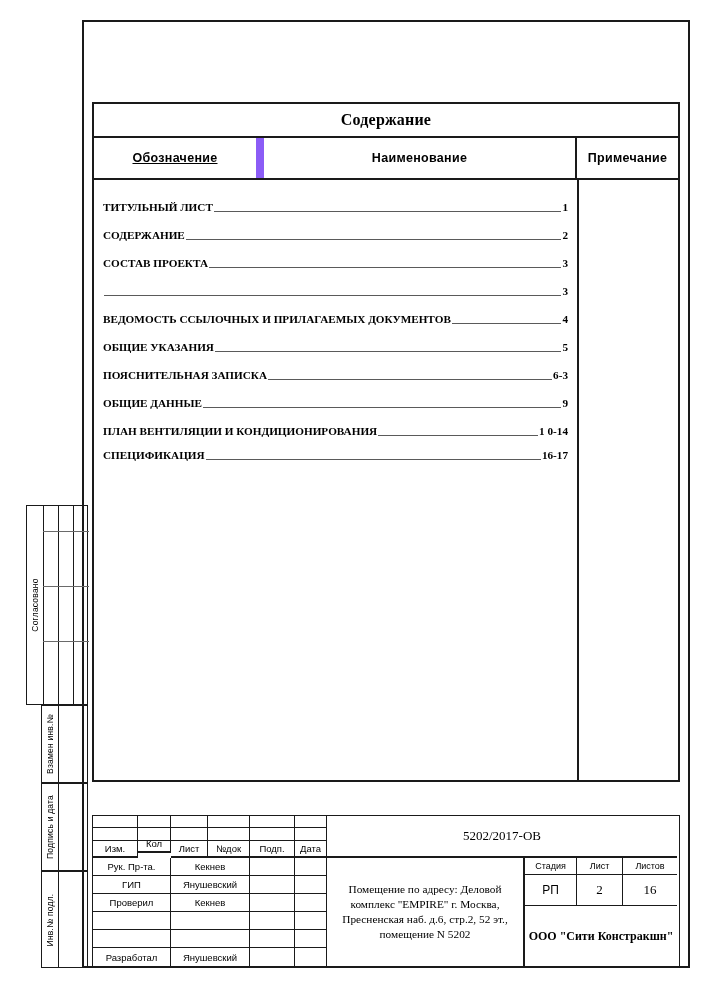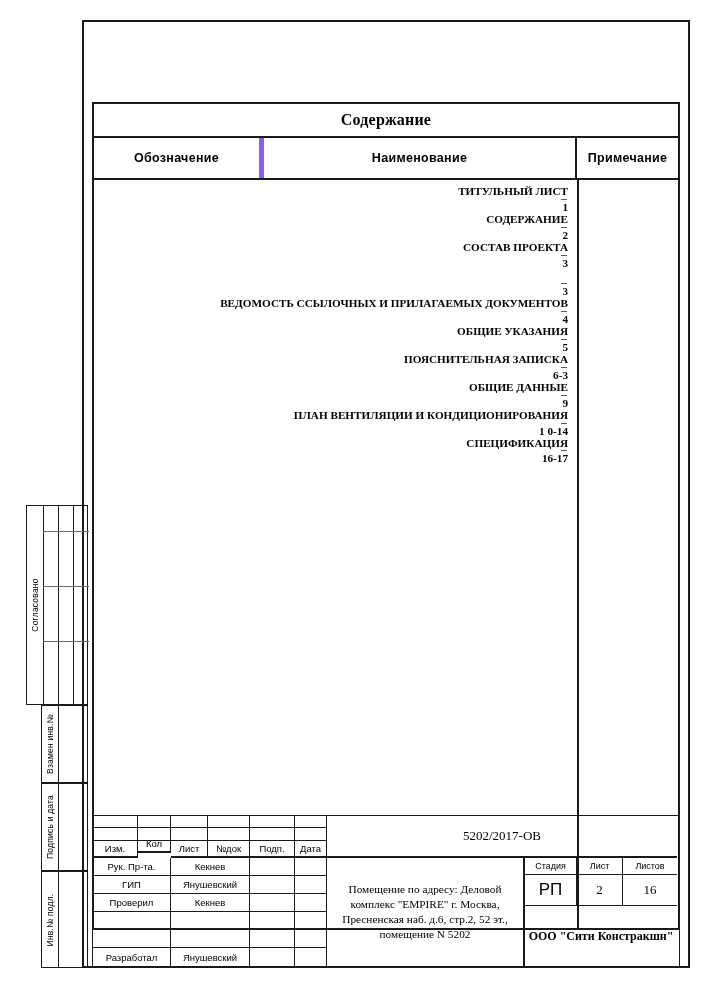--- a/index.html
+++ b/index.html
@@ -26,21 +26,21 @@
     border: 2.5px solid #1a1a1a;
     box-sizing: border-box;
   }
 
   
   #contents-table {
     position: absolute;
     left: 92px;
     top: 102px;
     width: 588px;
-    height: 828px;
+    height: 680px;
     box-sizing: border-box;
     border: 2px solid #1a1a1a;
   }
   #contents-title-row {
     position: absolute;
     left: 0; top: 0;
     width: 100%;
     height: 34px;
     border-bottom: 2px solid #1a1a1a;
     box-sizing: border-box;
@@ -65,21 +65,21 @@
   }
   .hdr-cell {
     display: flex;
     align-items: center;
     justify-content: center;
     font-size: 12.5px;
     font-weight: bold;
     box-sizing: border-box;
     letter-spacing: 0.3px;
   }
-  .hdr-oboz   { width: 170px; border-right: 5px solid #8b5cf6; }
+  .hdr-oboz   { width: 170px; border-right: 8px solid #8b5cf6; text-decoration: underline; }
   .hdr-naim   { width: 313px; border-right: 2px solid #1a1a1a; }
   .hdr-prim   { flex: 1; }
 
   
   #note-col-divider {
     position: absolute;
     left: 483px;
     top: 76px;
     bottom: 0;
     width: 2px;
@@ -97,21 +97,20 @@
   }
   .toc-row {
     display: flex;
     align-items: flex-end;
     height: 28px;
     padding: 0 9px 0 9px;
     box-sizing: border-box;
     font-family: "Liberation Serif", serif;
     font-weight: bold;
     font-size: 11.2px;
-    flex-direction: column;
   }
   .toc-row.tight { height: 24px; }
   .toc-label {
     white-space: nowrap;
     line-height: 1;
     padding-bottom: 1px;
   }
   .toc-leader {
     flex: 1;
     border-bottom: 1px solid #5a5a5a;
@@ -200,21 +199,21 @@
   #company-name {
     font-family: "Liberation Serif", serif;
     font-size: 12px;
     font-weight: bold;
   }
   .stad-hdr { font-size: 9px; }
   .stad-val {
     font-family: "Liberation Serif", serif;
     font-size: 13px;
   }
-  .stad-val.sans { font-family: "Liberation Sans", sans-serif; font-size: 17px; text-align: center; }
+  .stad-val.sans { font-family: "Liberation Sans", sans-serif; font-size: 12px; text-align: center; }
 </style>
 </head>
 <body>
 
 <div id="sheet-frame"></div>
 
 <div id="margin-stamp">
 
   <div class="vblock" style="left:26px; top:505px; width:62px; height:200px;">
     <div class="vline-v" style="left:16px; top:0; height:100%;"></div>

